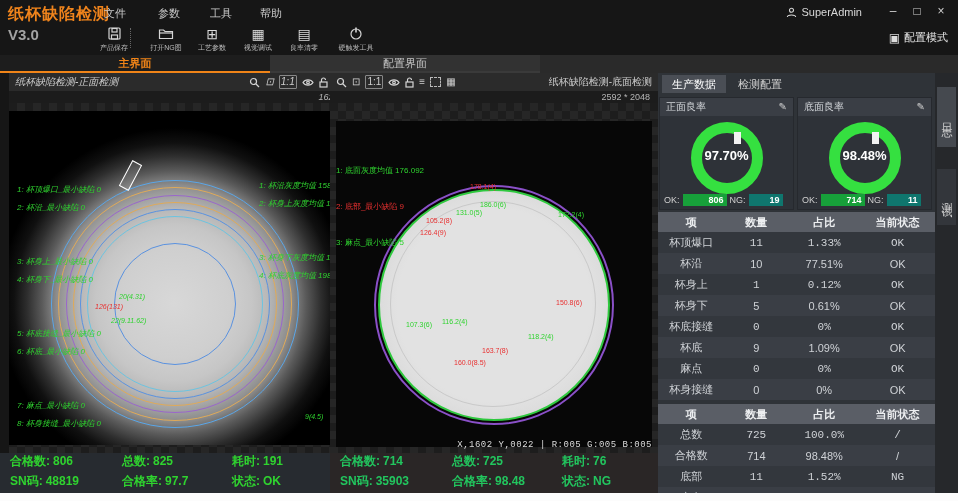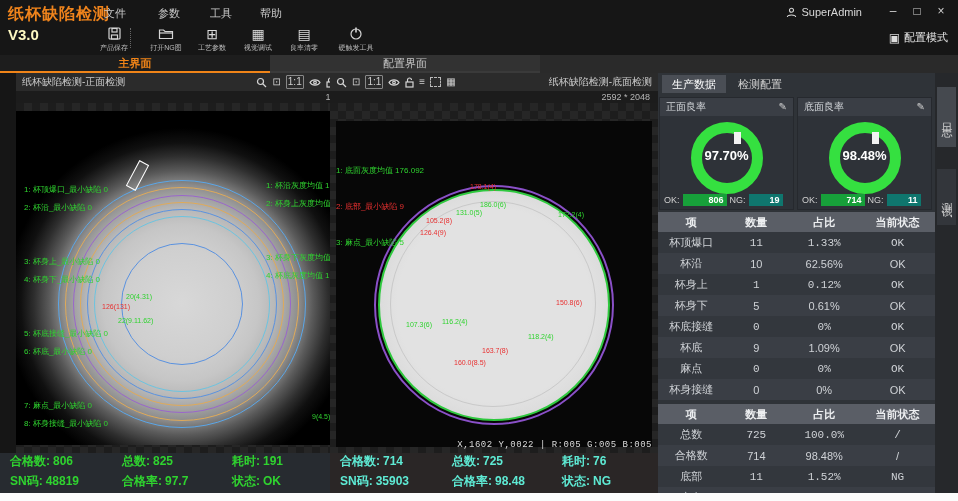--- a/index.html
+++ b/index.html
@@ -1,38 +1,38 @@
 <!DOCTYPE html>
 <html><head>
 <meta charset="utf-8">
 <style>
   html,body{margin:0;padding:0;background:#fff;font-family:"Liberation Sans",sans-serif;}
   #app{position:relative;width:958px;height:501px;background:#161616;overflow:hidden;padding-left:36px;}
   .abs{position:absolute;}
   
   #topbar{left:0;top:0;width:958px;height:55px;background:#161616;}
   .app-title{left:8px;top:4px;color:#f0841c;font-size:16px;font-weight:bold;letter-spacing:1px;}
-  .app-version{left:8px;top:26px;color:#fef9c3;font-size:15px;font-weight:bold;}
+  .app-version{left:8px;top:26px;color:#a3a3a3;font-size:15px;font-weight:bold;}
   .menu-item{top:6px;color:#c9c9c9;font-size:11px;cursor:default;}
   .tbtn{top:26px;width:44px;text-align:center;color:#cfcfcf;}
   .tbtn .ticon{display:block;height:17px;font-size:14px;line-height:17px;color:#ddd;}
   .tbtn .tlabel{display:block;font-size:7px;color:#bdbdbd;white-space:nowrap;}
   .tb-divider{left:130px;top:28px;height:20px;border-left:1px dotted #666;width:0;}
   .user-area{right:96px;top:6px;color:#d8d8d8;font-size:11px;display:flex;gap:4px;align-items:center;}
   .winbtn{top:4px;color:#d0d0d0;font-size:12px;width:18px;text-align:center;cursor:default;}
   .mode-btn{right:10px;top:30px;color:#e6e6e6;font-size:11px;display:flex;gap:4px;align-items:center;}
   .mode-btn .micon{font-size:12px;color:#ddd;}
   
   #tabstrip{left:0;top:55px;width:958px;height:18px;background:#2a2a2a;}
   .main-tab{width:270px;height:16px;text-align:center;font-size:11px;line-height:16px;}
   .tab-active{left:0;top:0;background:#1d1d1d;color:#f08418;border-bottom:2px solid #f08418;font-weight:bold;}
   .tab-inactive{left:270px;top:0;background:#323232;color:#c4c4c4;border-bottom:2px solid #3a3a3a;}
   
   .panel{top:73px;height:380px;background:#1c1c1c;}
-  #left-panel{left:16px;width:366px;}
+  #left-panel{left:9px;width:366px;font-style:italic;}
   #mid-panel{left:330px;width:328px;}
   .phdr{position:absolute;left:0;top:0;right:0;height:18px;background:#2b2b2b;display:flex;align-items:center;justify-content:space-between;padding:0 6px;box-sizing:border-box;}
   .ptitle{color:#cccccc;font-size:10px;white-space:nowrap;}
   .picons{display:flex;gap:5px;align-items:center;color:#cfcfcf;}
   .picons span,.picons svg{font-size:10px;line-height:12px;}
   .one2one{font-size:8px;border:1px solid #888;padding:0 1px;border-radius:1px;}
   .dash-rect{width:9px;height:8px;border:1px dashed #bbb;}
   .pres{position:absolute;right:8px;top:19px;color:#b5b5b5;font-size:9px;text-align:center;}
   .pimg{position:absolute;left:0;top:30px;right:0;bottom:0;background-color:#1d1d1d;
     background-image:linear-gradient(45deg,#262626 25%,transparent 25%,transparent 75%,#262626 75%),
@@ -45,21 +45,21 @@
   .wrect{position:absolute;left:116px;top:58px;width:9px;height:27px;border:1px solid #fff;transform:rotate(28deg);background:rgba(255,255,255,.12);}
   .anno{position:absolute;font-size:8px;line-height:18px;white-space:pre;}
   .g{color:#2fd32f;} .r{color:#e83030;}
   .mini{position:absolute;font-size:7px;white-space:nowrap;}
   
   .photoB{position:absolute;left:6px;top:18px;right:6px;bottom:6px;background:#070707;}
   .coords{position:absolute;right:6px;bottom:3px;color:#dcdcdc;font-size:9px;letter-spacing:.5px;font-family:Liberation Mono, monospace;}
   
   .statbar{top:453px;height:40px;background:#272b30;display:grid;grid-template-columns:112px 110px 100px;grid-auto-rows:20px;align-content:center;padding:0 10px;box-sizing:border-box;font-size:12px;font-weight:bold;}
   #left-stats{left:0;width:330px;color:#2fd32f;}
-  #mid-stats{left:330px;width:328px;background:#2a2626;color:#5eead4;}
+  #mid-stats{left:330px;width:328px;background:#2a2626;color:#22c55e;}
   .statcell span{margin-right:3px;}
   
   #sidebar{left:658px;top:73px;width:277px;height:428px;background:#2f3338;overflow:hidden;}
   .sb-tab{top:2px;height:18px;line-height:18px;font-size:11px;padding:0 10px;color:#cfcfcf;}
   .sb-tab-active{left:4px;background:#4a4e55;color:#fff;}
   .sb-tab-2{left:70px;}
   .gcard{top:24px;width:135px;height:113px;background:#2e3238;border:1px solid #26292e;box-sizing:border-box;}
   .gc1{left:1px;} .gc2{left:139px;}
   .gchdr{position:absolute;left:0;top:0;right:0;height:18px;background:#3a3e45;color:#d3d6da;font-size:10px;line-height:18px;padding:0 6px;display:flex;justify-content:space-between;box-sizing:border-box;}
   .pencil{color:#cfcfcf;font-size:10px;}
@@ -314,21 +314,21 @@
       </div>
       <div class="trow row-a">
           <span>杯顶爆口</span>
           <span>11</span>
           <span>1.33%</span>
           <span>OK</span>
         </div>
       <div class="trow row-b">
           <span>杯沿</span>
           <span>10</span>
-          <span>62.56%</span>
+          <span>77.51%</span>
           <span>OK</span>
         </div>
       <div class="trow row-a">
           <span>杯身上</span>
           <span>1</span>
           <span>0.12%</span>
           <span>OK</span>
         </div>
       <div class="trow row-b">
           <span>杯身下</span>

